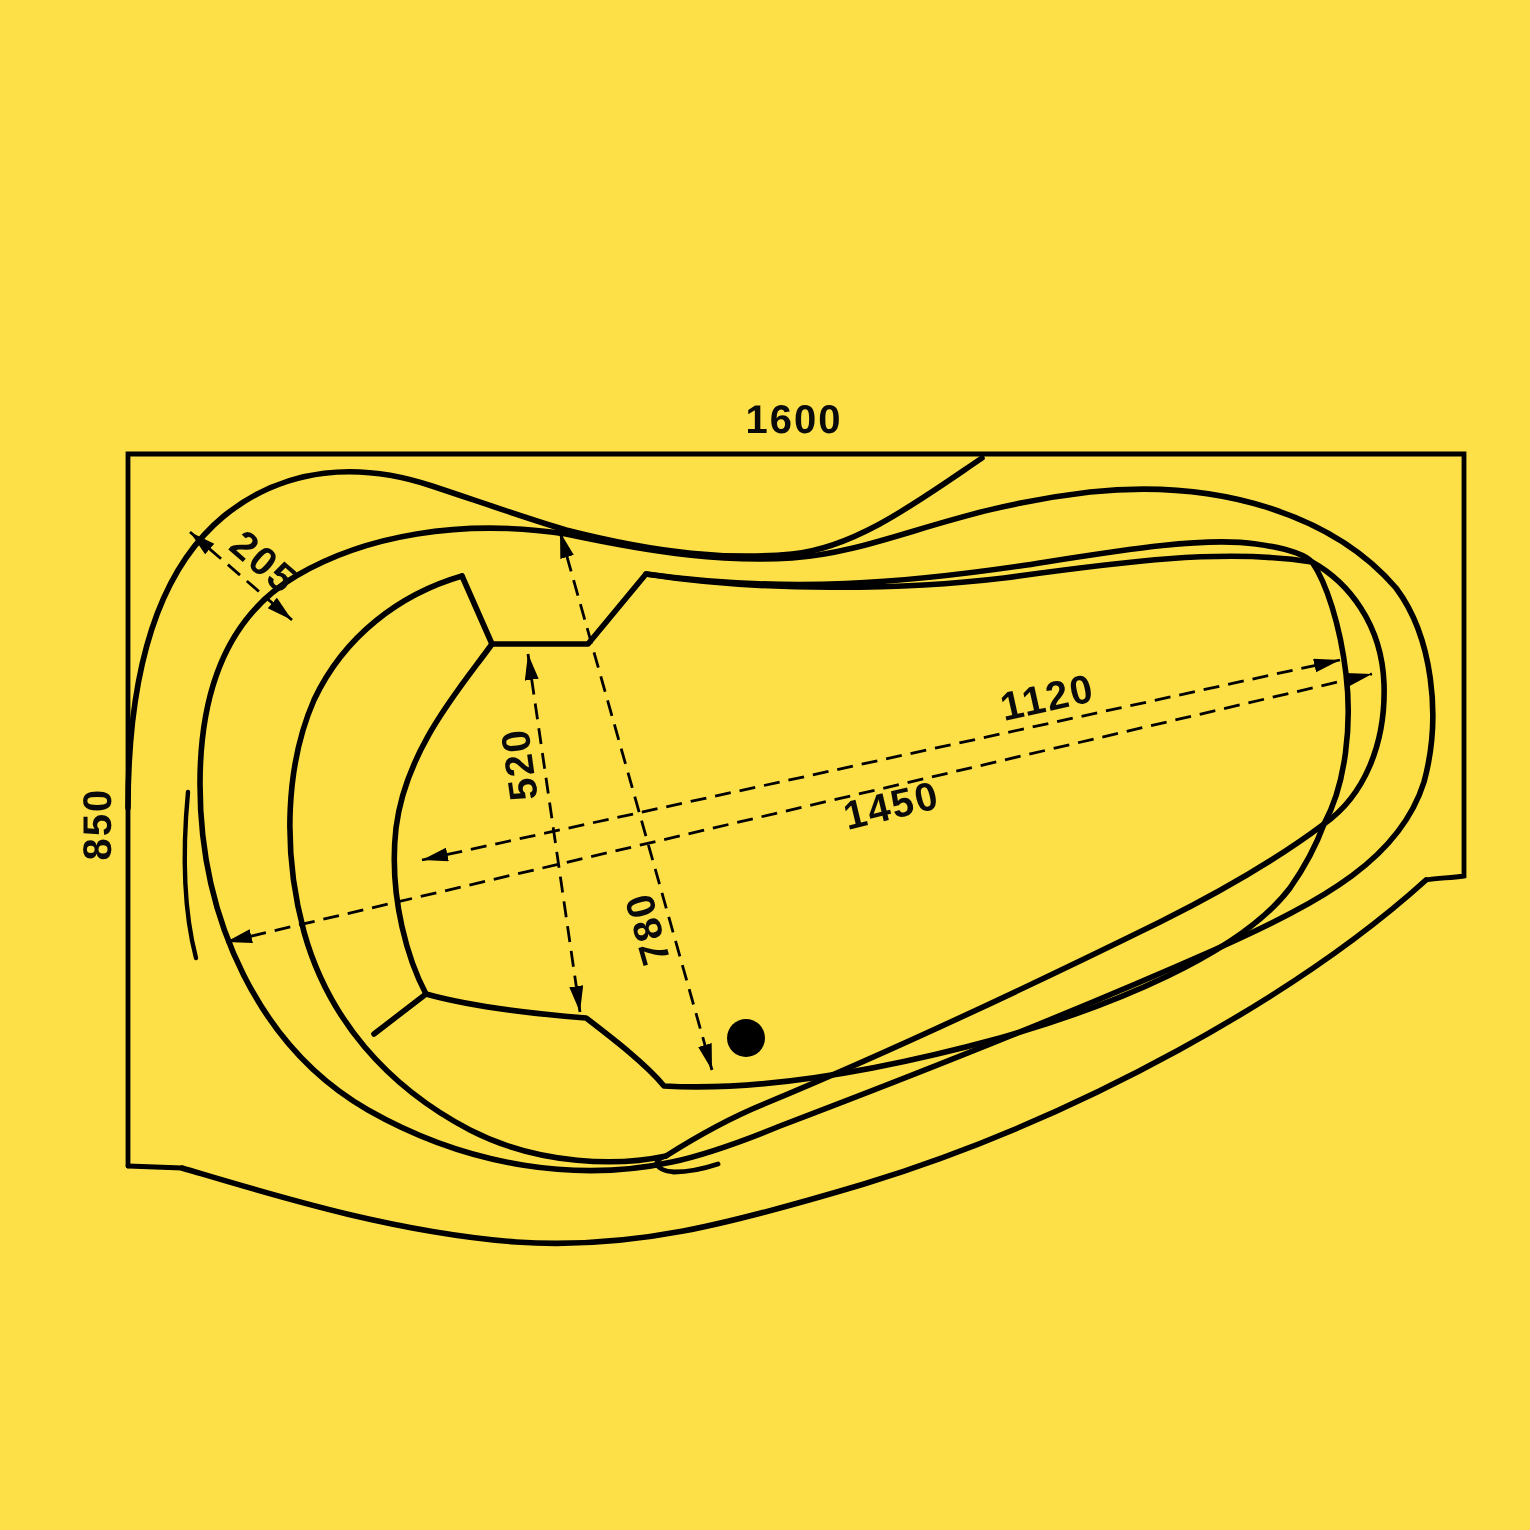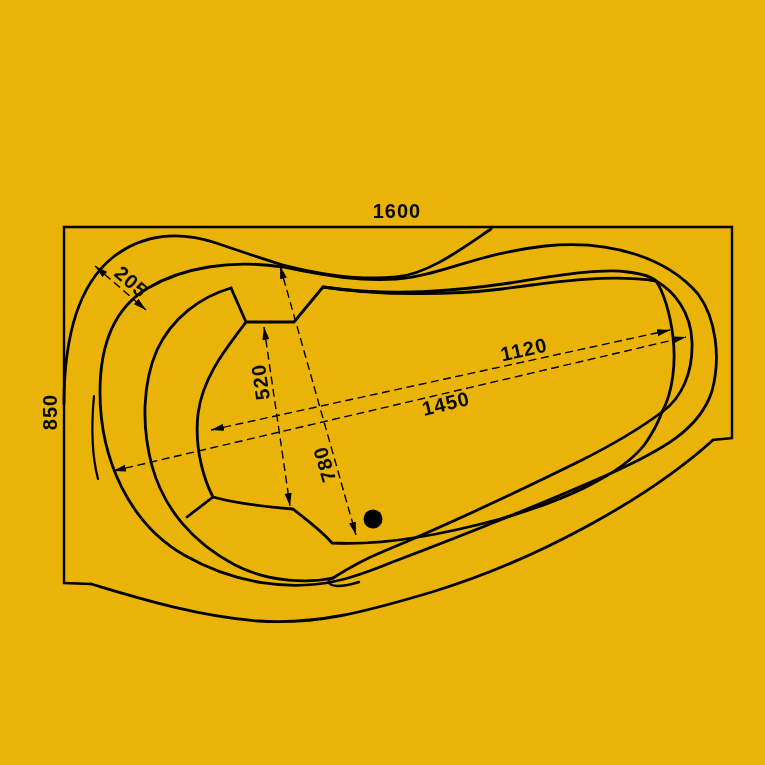--- a/index.html
+++ b/index.html
@@ -1,19 +1,19 @@
 <!DOCTYPE html>
 <html><head>
 <meta charset="utf-8">
 <style>
   html,body{margin:0;padding:0;background:#fff;}
   #stage{
     position:relative;
     width:765px;height:765px;
-    background:#eab308;
+    background:#fde047;
     font-family:"Liberation Sans", sans-serif;
     overflow:hidden;
   }
   #stage svg{position:absolute;left:0;top:0;}
   .dim-label{
     position:absolute;
     transform:translate(-50%,-50%);
     font-weight:bold;
     font-size:20px;
     letter-spacing:1px;

